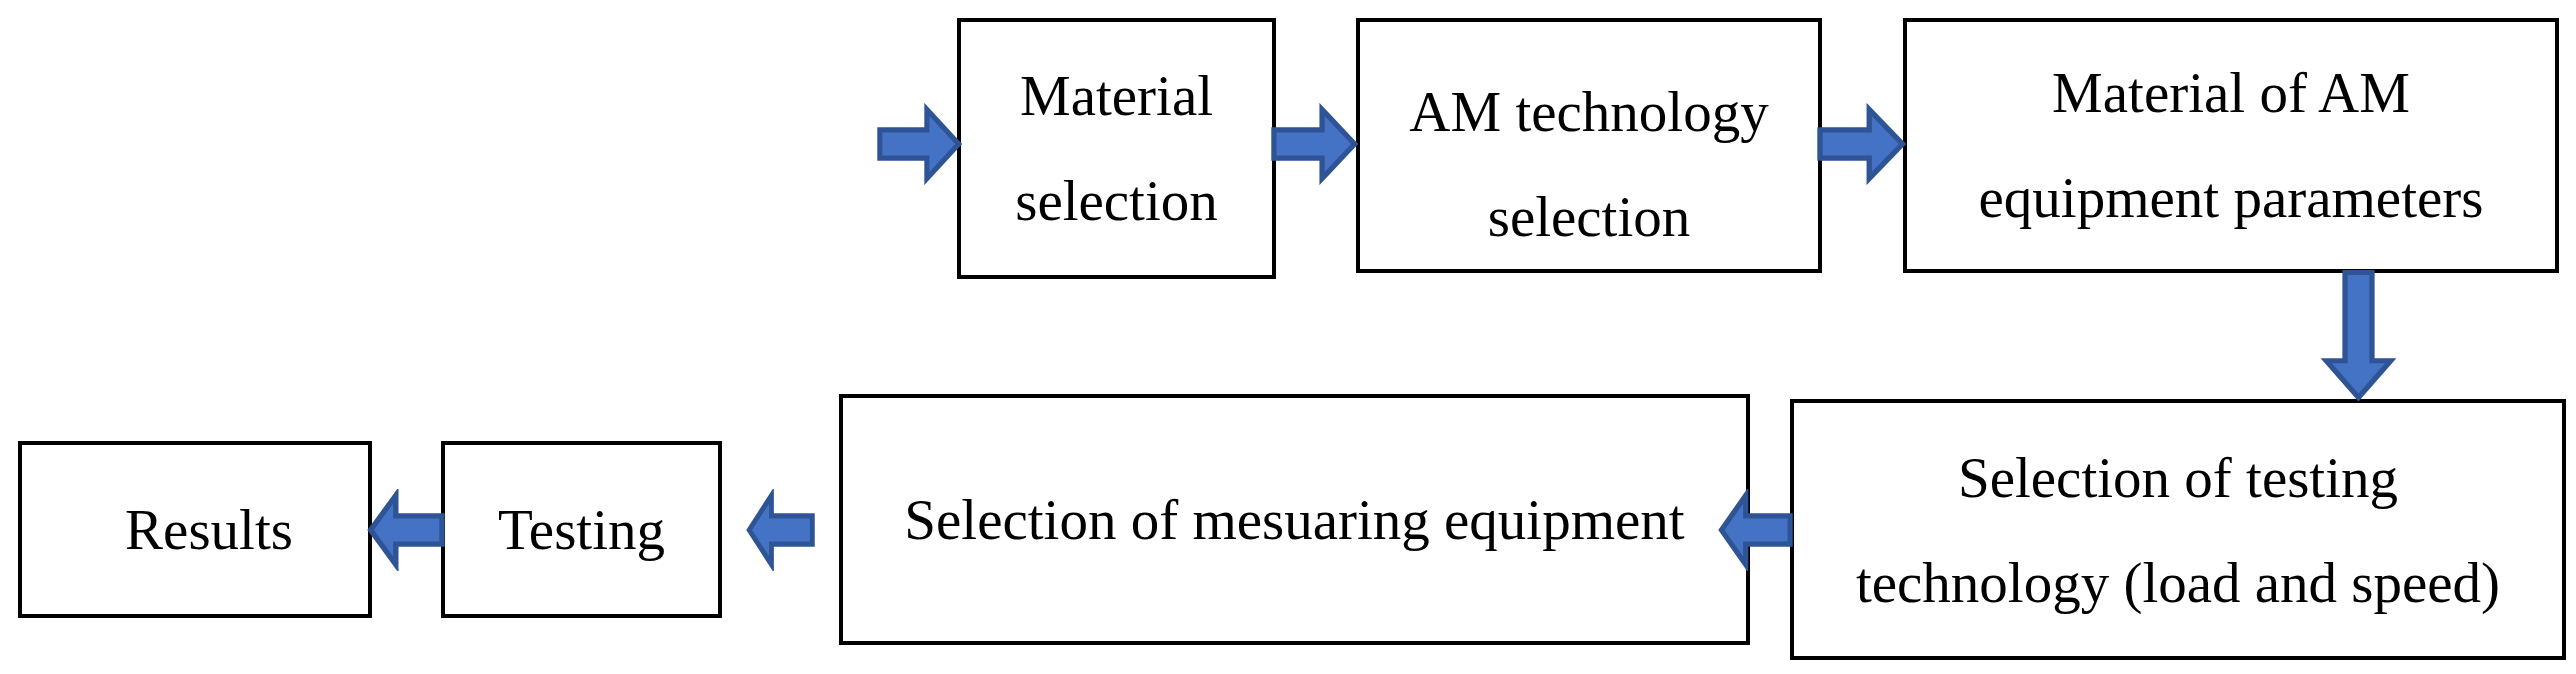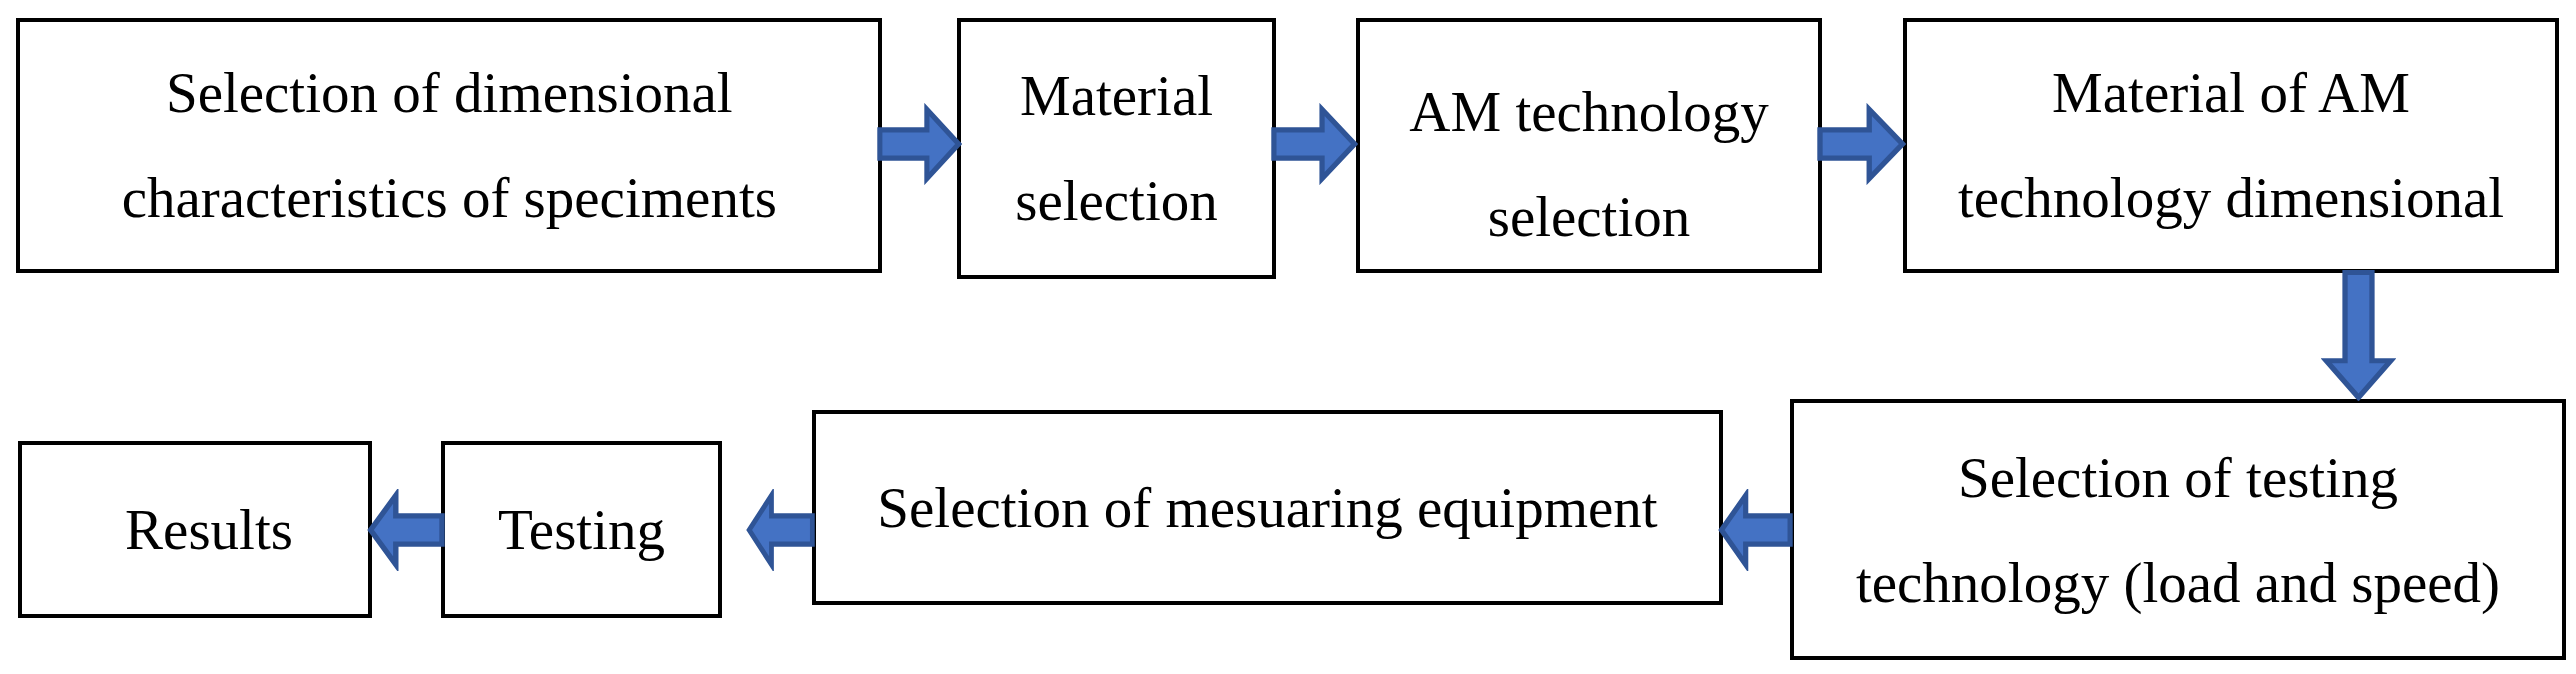--- a/index.html
+++ b/index.html
@@ -37,46 +37,42 @@
   .arrow {
     position: absolute;
     display: block;
   }
 </style>
 </head>
 <body>
 
 <div id="canvas">
 
-  <div class="box" style="left:16.3px; top:17.5px; width:866px; height:255px;">
-    <div class="line">Selection of dimensional</div>
-    <div class="line">characteristics of speciments</div>
-  </div>
 
   <div class="box" style="left:957px; top:17.5px; width:319px; height:261px;">
     <div class="line">Material</div>
     <div class="line">selection</div>
   </div>
 
   <div class="box" style="left:1356px; top:17.5px; width:466px; height:255px;justify-content:flex-end;">
     <div class="line">AM technology</div>
     <div class="line">selection</div>
   </div>
 
   <div class="box" style="left:1903px; top:17.5px; width:656px; height:255px;">
     <div class="line">Material of AM</div>
-    <div class="line">technology dimensional</div>
+    <div class="line">equipment parameters</div>
   </div>
 
   <div class="box" style="left:1790px; top:399px; width:776px; height:261px;">
     <div class="line">Selection of testing</div>
     <div class="line">technology (load and speed)</div>
   </div>
 
-  <div class="box" style="left:812px; top:394px; width:911px; height:195px;margin-top:16px;">
+  <div class="box" style="left:839px; top:394px; width:911px; height:251px;">
     <div class="line">Selection of mesuaring equipment</div>
   </div>
 
   <div class="box" style="left:441px; top:441px; width:281px; height:177px;">
     <div class="line">Testing</div>
   </div>
 
   <div class="box" style="left:17.5px; top:441px; width:354px; height:177px;padding-left:29px;">
     <div class="line">Results</div>
   </div>

